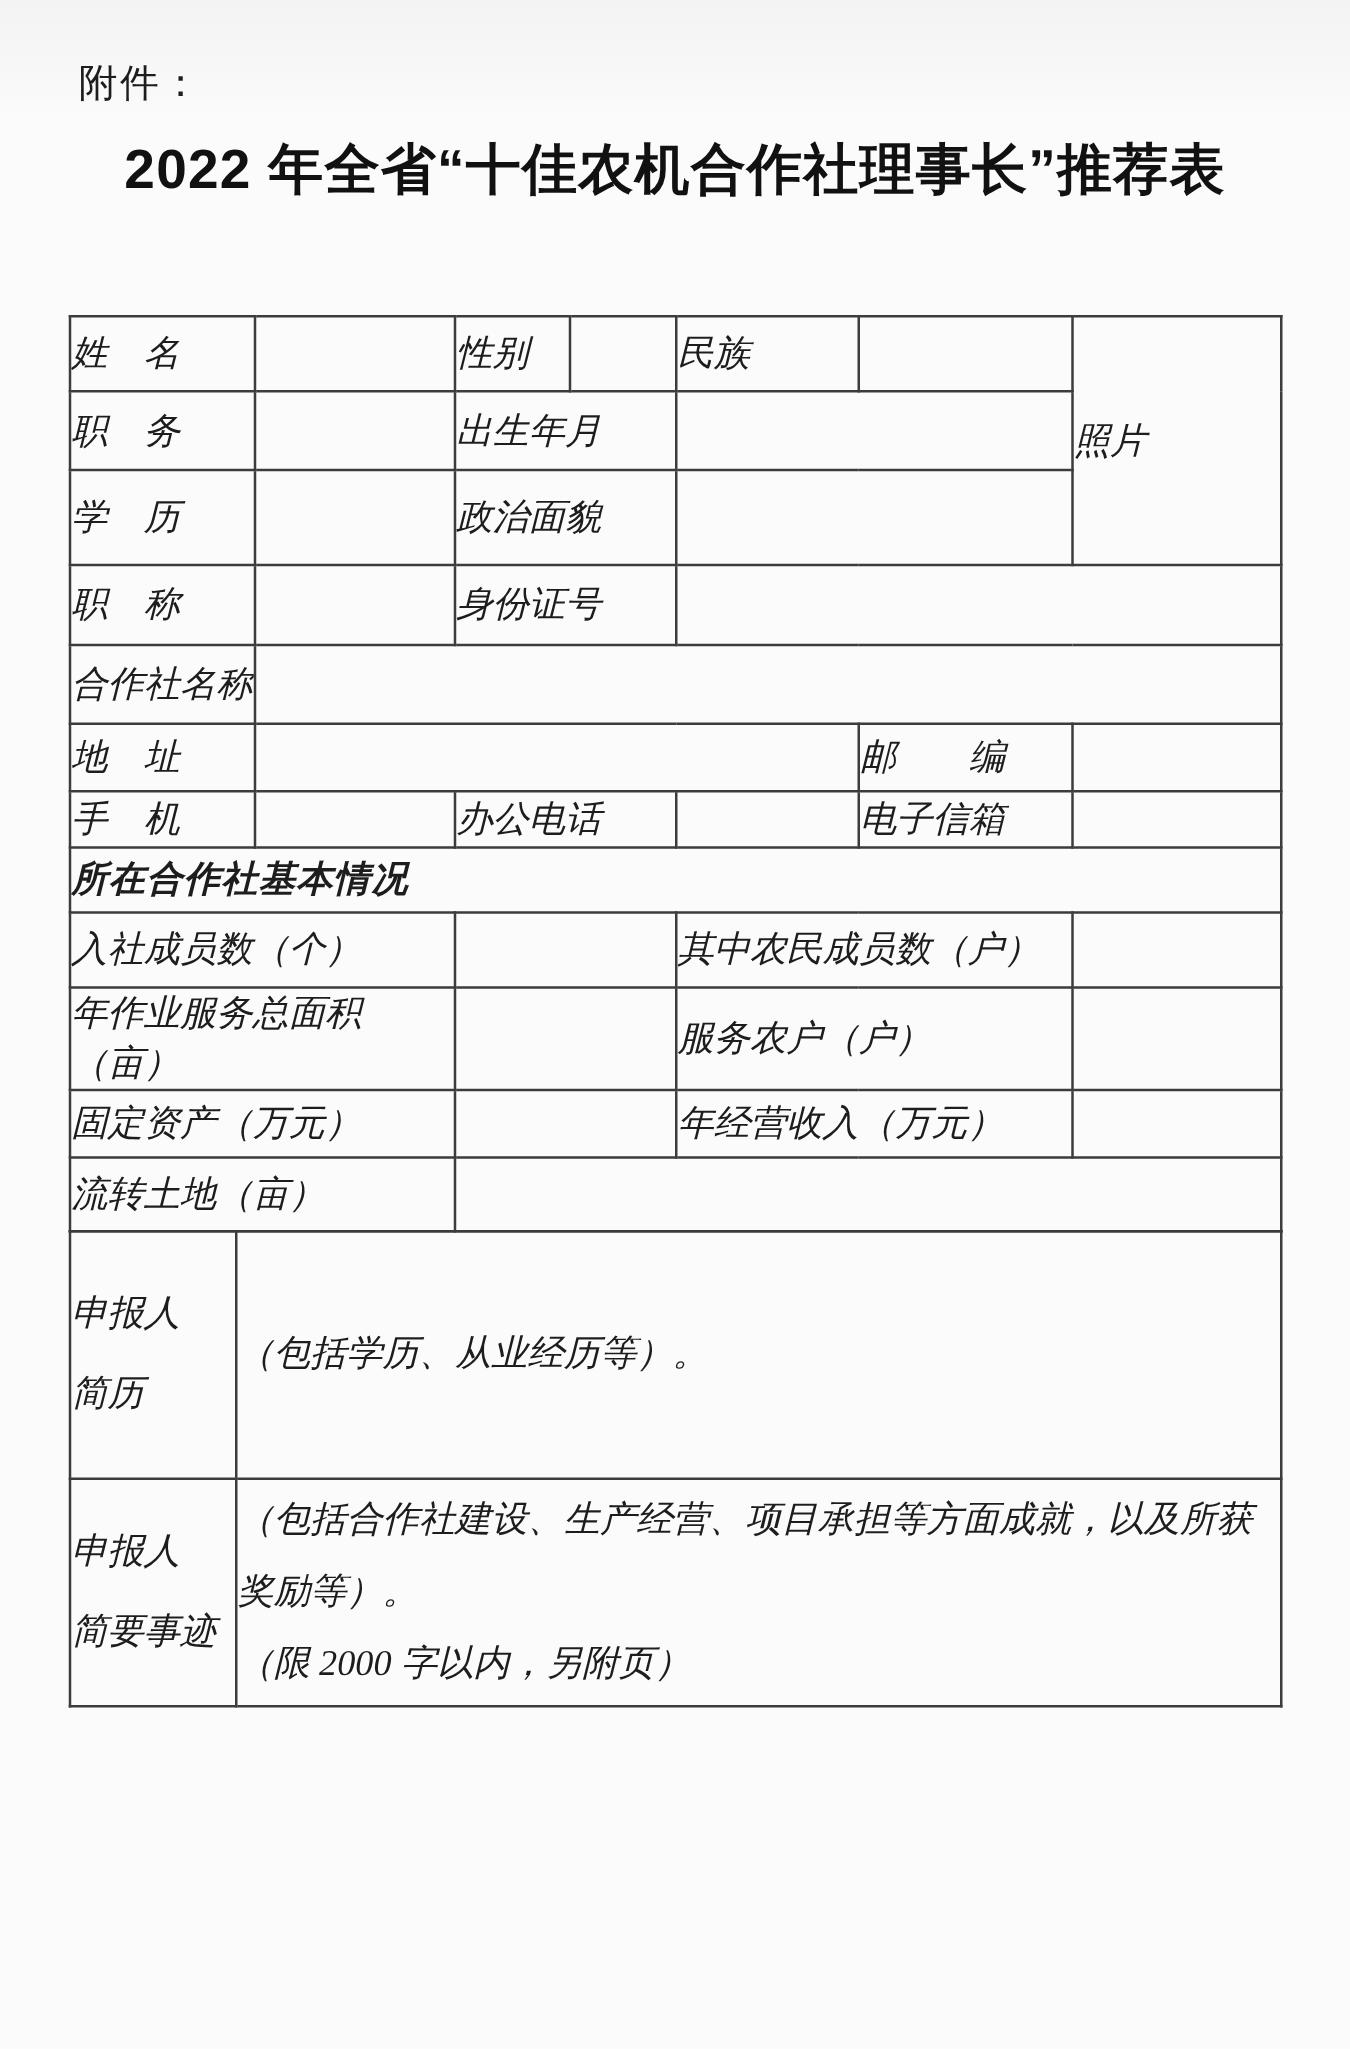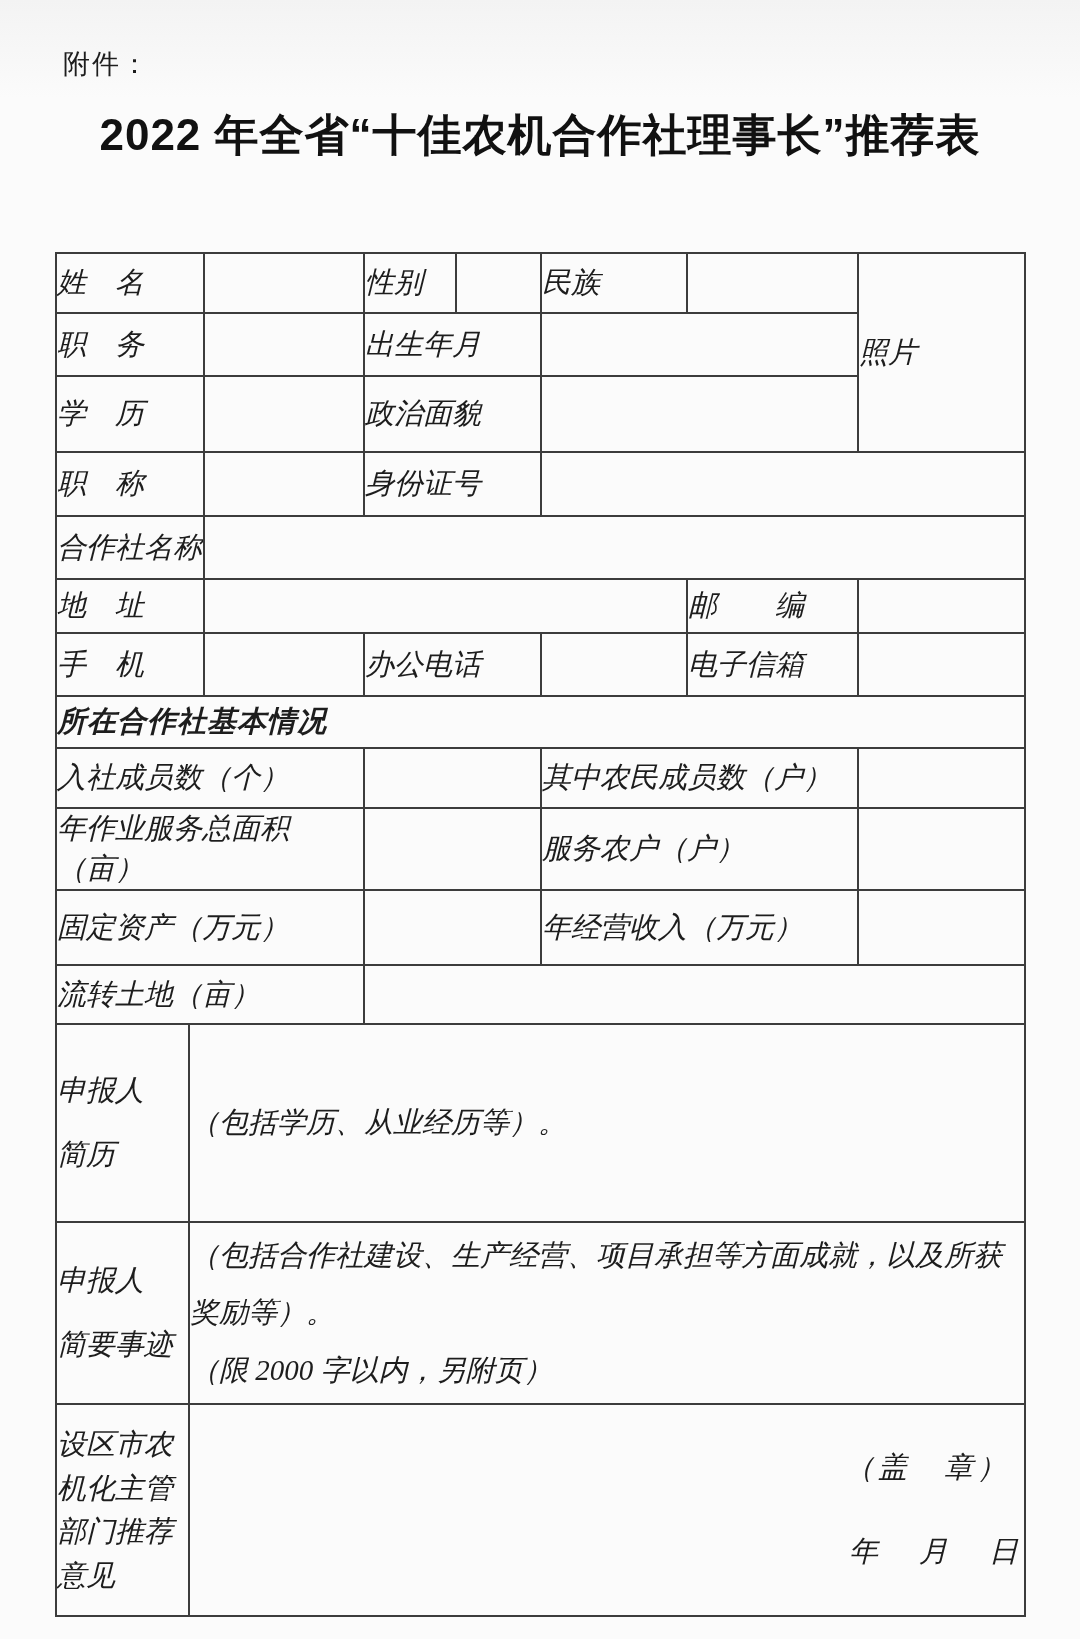--- a/index.html
+++ b/index.html
@@ -10,21 +10,21 @@
     background: linear-gradient(180deg, #f3f3f3 0%, #fbfbfb 6%, #fbfbfb 100%);
     font-family: "Liberation Serif", "DejaVu Serif", serif;
     color: #1d1d1d;
     position: relative;
     overflow: hidden;
   }
   .attachment {
     position: absolute;
     left: 63px;
     top: 46px;
-    font-size: 27px;
+    font-size: 31px;
     letter-spacing: 2px;
   }
   .doc-title {
     position: absolute;
     left: 0;
     top: 106px;
     width: 1080px;
     text-align: center;
     font-size: 44px;
     font-weight: bold;
@@ -123,21 +123,21 @@
     <tr style="height:63px">
       <td>合作社名称</td>
       <td colspan="6"></td>
     </tr>
     <tr style="height:54px">
       <td>地　址</td>
       <td colspan="4"></td>
       <td>邮　　编</td>
       <td></td>
     </tr>
-    <tr style="height:63px">
+    <tr style="height:45px">
       <td>手　机</td>
       <td></td>
       <td colspan="2">办公电话</td>
       <td></td>
       <td>电子信箱</td>
       <td></td>
     </tr>
     <tr style="height:52px">
       <td class="sec-header" colspan="7">所在合作社基本情况</td>
     </tr>
@@ -146,21 +146,21 @@
       <td colspan="2"></td>
       <td colspan="2">其中农民成员数（户）</td>
       <td></td>
     </tr>
     <tr style="height:61px">
       <td colspan="2">年作业服务总面积（亩）</td>
       <td colspan="2"></td>
       <td colspan="2">服务农户（户）</td>
       <td></td>
     </tr>
-    <tr style="height:75px">
+    <tr style="height:54px">
       <td colspan="2">固定资产（万元）</td>
       <td colspan="2"></td>
       <td colspan="2">年经营收入（万元）</td>
       <td></td>
     </tr>
     <tr style="height:59px">
       <td colspan="2">流转土地（亩）</td>
       <td colspan="5"></td>
     </tr>
   </tbody>
@@ -184,28 +184,16 @@
     <tr style="height:182px">
       <td class="stacked2">
         <div>申报人</div>
         <div>简要事迹</div>
       </td>
       <td class="note-cell">
         <div>（包括合作社建设、生产经营、项目承担等方面成就，以及所获奖励等）。</div>
         <div>（限 2000 字以内，另附页）</div>
       </td>
     </tr>
-    <tr style="height:212px">
-      <td class="stacked4">
-        <div>设区市农</div>
-        <div>机化主管</div>
-        <div>部门推荐</div>
-        <div>意见</div>
-      </td>
-      <td class="seal-cell">
-        <div class="seal-line">（盖　章）</div>
-        <div class="date-line">年　月　日</div>
-      </td>
-    </tr>
   </tbody>
     </table>
 
 </div>
 
 </body></html>

